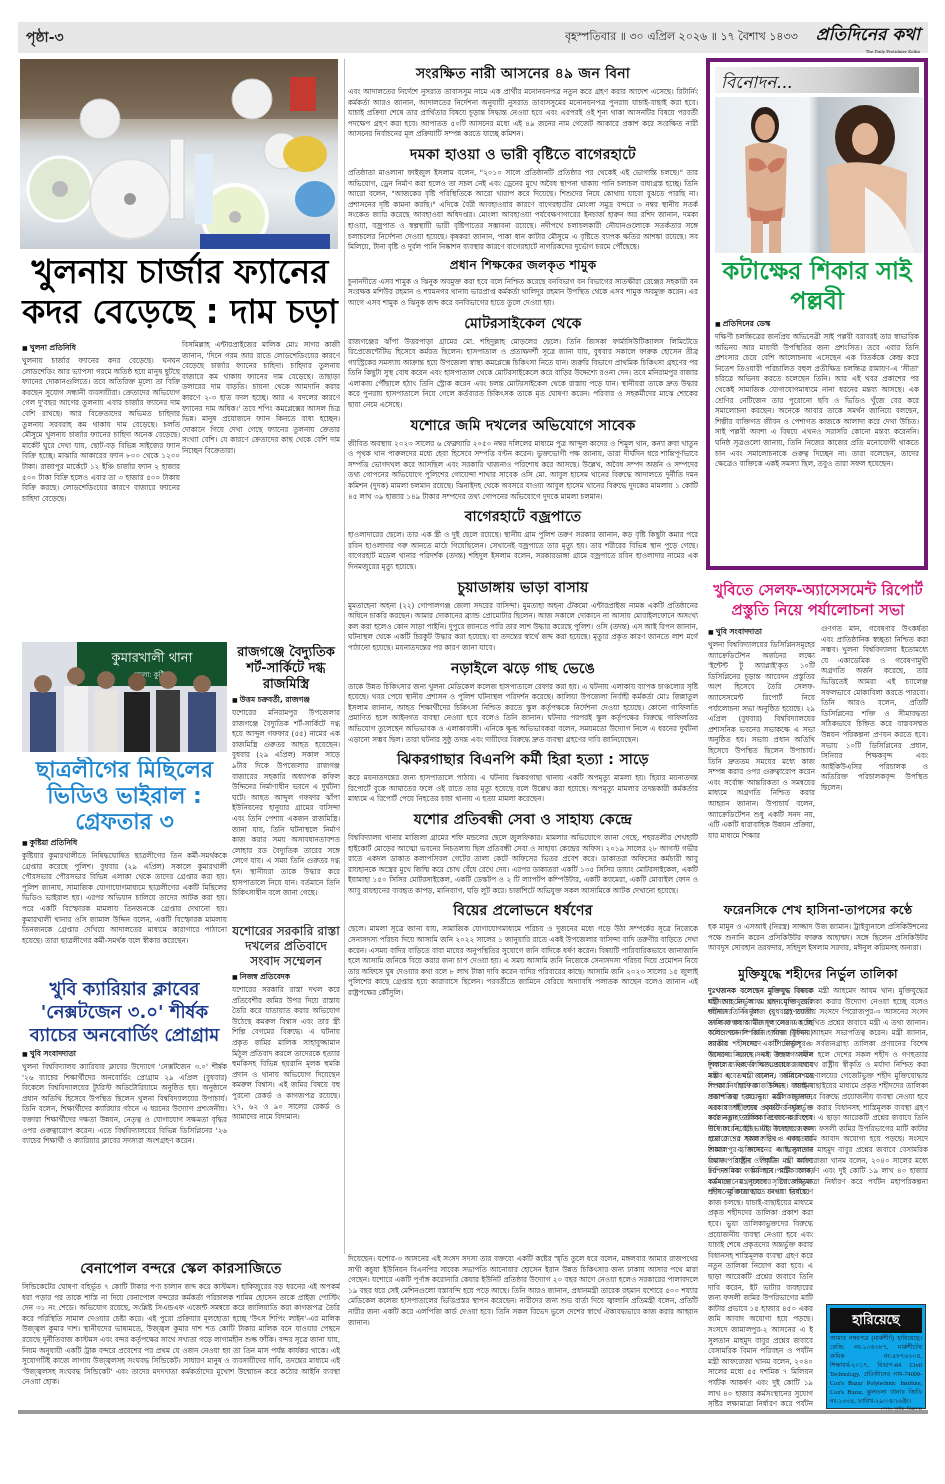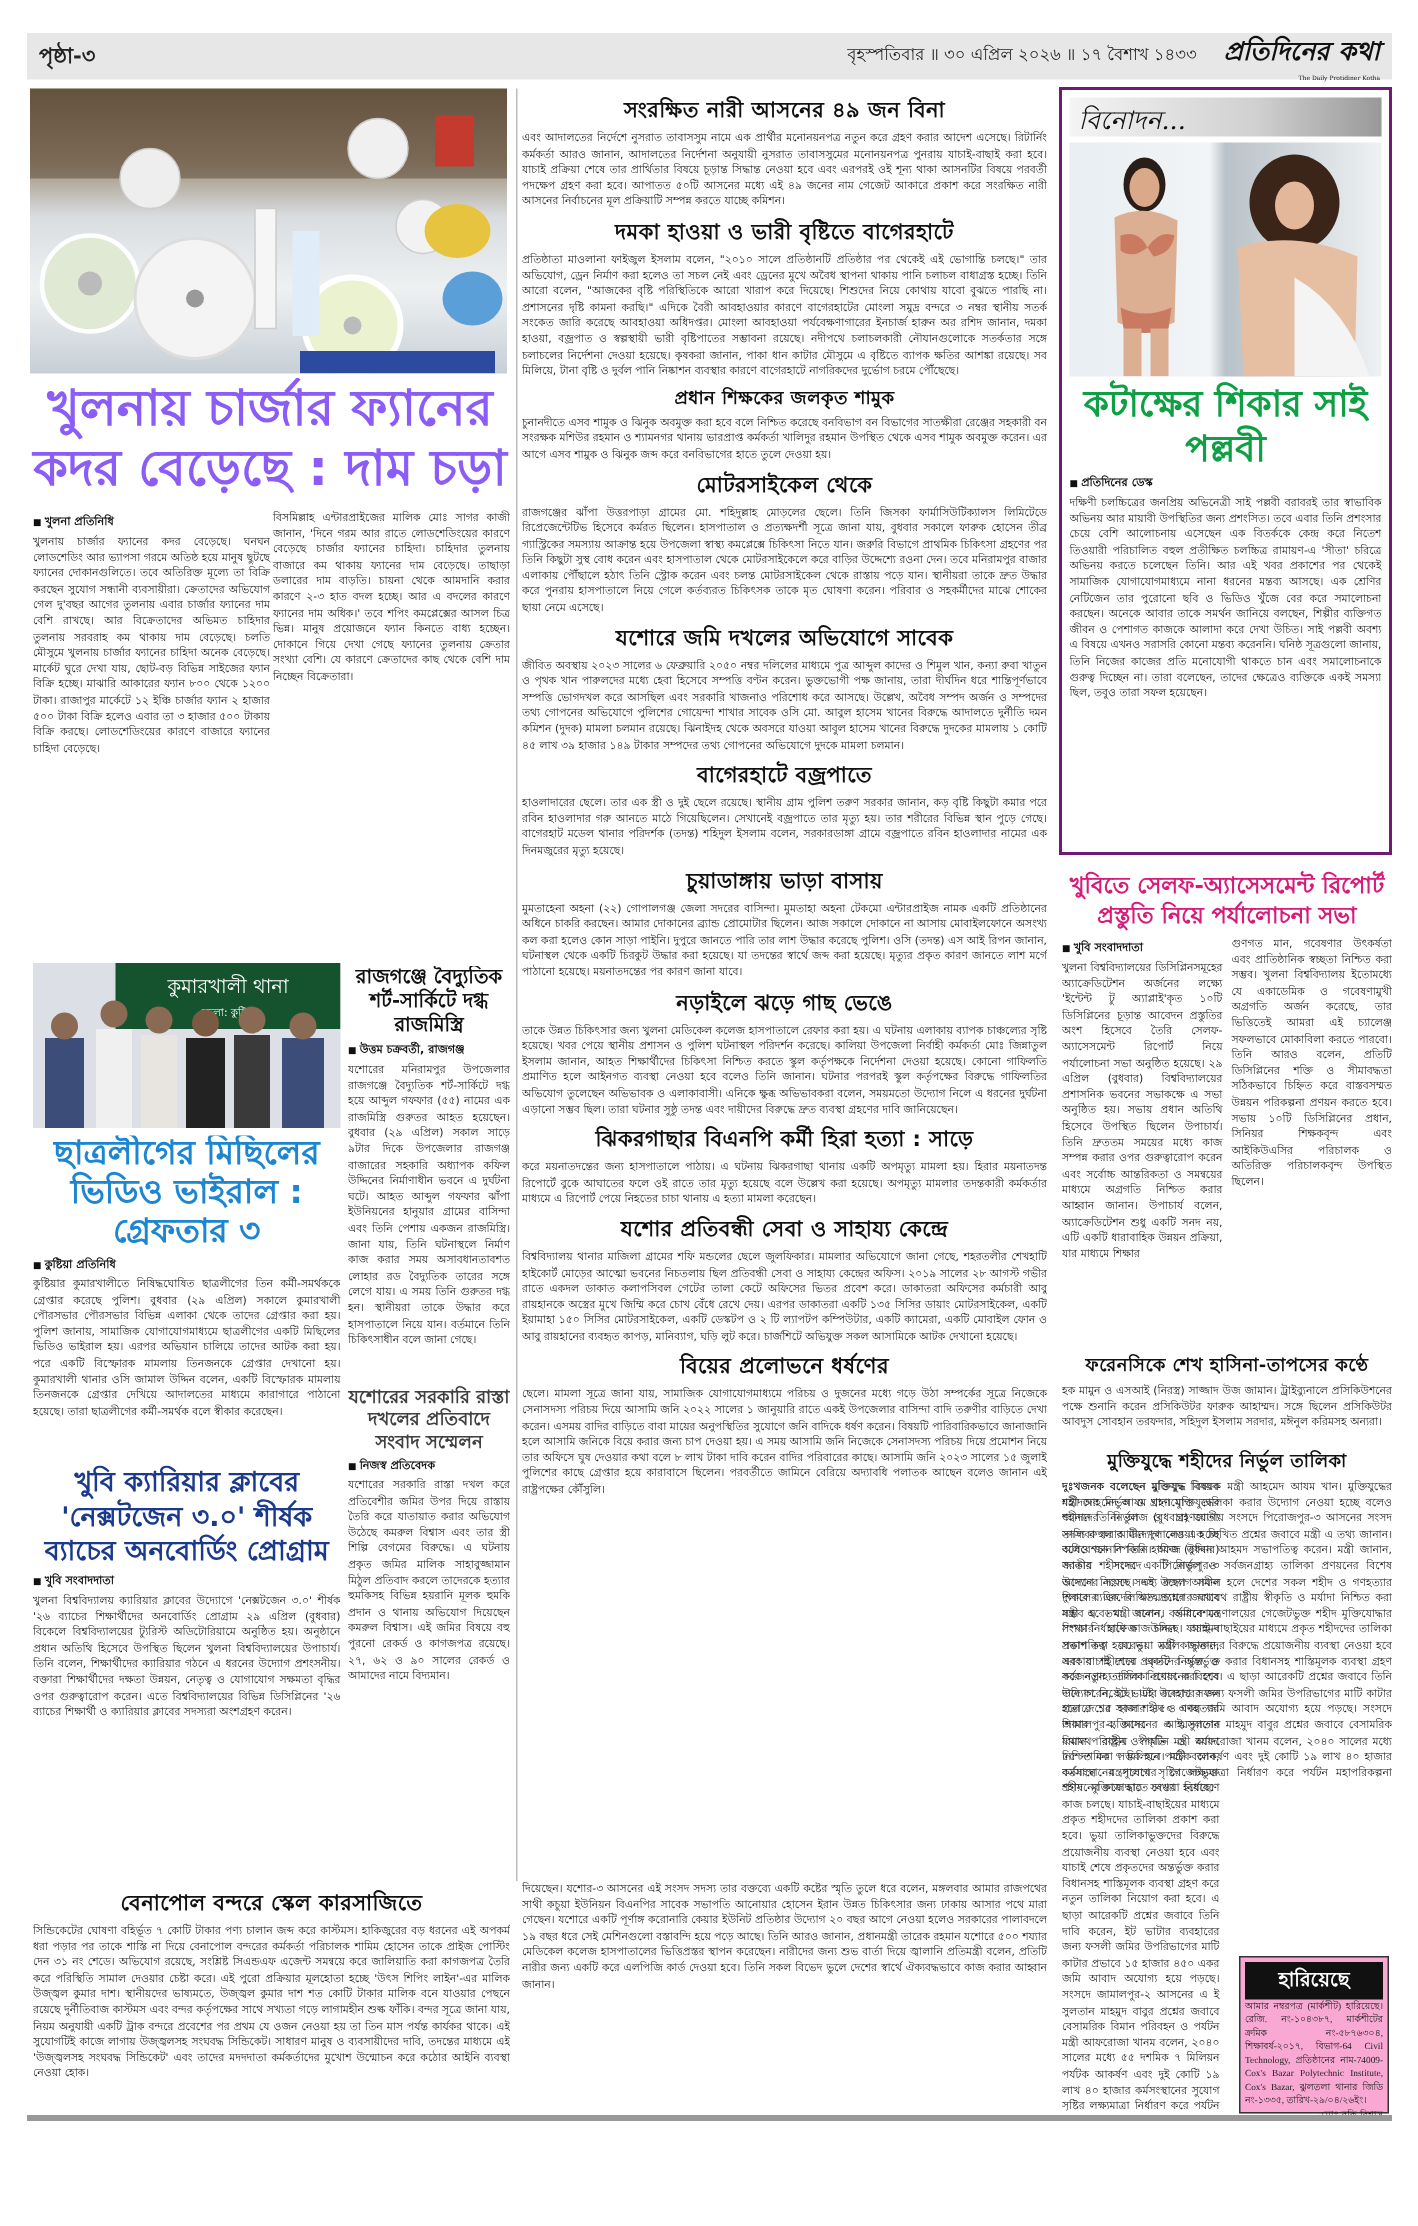--- a/index.html
+++ b/index.html
@@ -13,21 +13,21 @@
   .mh-logo .tag { display:block; font-size:4px; font-style:normal; text-align:right; font-weight:normal; }
   .col { position: absolute; overflow: hidden; }
   .txt { font-size: 7.2px; line-height: 10.6px; text-align: justify; color: #222; }
   .byline { font-size: 7.5px; font-weight: bold; margin: 2px 0; color: #111; }
   .byline::before { content: "■ "; font-size: 6px; }
   .ctr-h { font-size: 14px; text-align: center; font-weight: bold; color: #111; margin: 3px 0 1px; letter-spacing: 0.3px; }
   .big-h { text-align: center; font-weight: bold; line-height: 1.1; }
   .photo { position: absolute; overflow: hidden; }
   .cols2 { display: flex; gap: 2px; }
   .cols2 > div { flex: 1; }
-  .box { position: absolute; border: 2px solid #701a75; }
+  .box { position: absolute; border: 4px solid #701a75; }
   .hr { position: absolute; height: 4px; background: #999; }
   .vr { position: absolute; width: 1px; background: #bbb; }
 </style>
 </head>
 <body>
 
 <div class="page">
 
   <div class="masthead">
     <span class="mh-page">পৃষ্ঠা-৩</span>
@@ -55,21 +55,21 @@
       <circle cx="232" cy="40" r="20" fill="#f0f0f0" stroke="#ccc"></circle>
       <circle cx="262" cy="92" r="18" fill="#f2f2f2" stroke="#ccc"></circle>
       <ellipse cx="285" cy="95" rx="22" ry="18" fill="#e7c440"></ellipse>
       <ellipse cx="295" cy="140" rx="20" ry="18" fill="#5a9fd8"></ellipse>
       <rect x="270" y="18" width="26" height="34" fill="#c53a2e"></rect>
       <rect x="180" y="175" width="130" height="15" fill="#2b4aa0"></rect>
     </svg>
   </div>
 
   <div class="col" style="left:2px; top:230px; width:320px; height:84px;">
-    <div class="big-h" style="color:#8b5cf6; font-size:33px; line-height:40px;">খুলনায় চার্জার ফ্যানের কদর বেড়েছে : দাম চড়া</div>
+    <div class="big-h" style="color:#000000; font-size:33px; line-height:40px;">খুলনায় চার্জার ফ্যানের কদর বেড়েছে : দাম চড়া</div>
   </div>
 
   <div class="col cols2" style="left:4px; top:318px; width:318px; height:300px;">
     <div>
       <div class="byline">খুলনা প্রতিনিধি</div>
       <div class="txt">খুলনায় চার্জার ফ্যানের কদর বেড়েছে। ঘনঘন লোডশেডিং আর ভ্যাপসা গরমে অতিষ্ঠ হয়ে মানুষ ছুটছে ফ্যানের দোকানগুলিতে। তবে অতিরিক্ত মূল্যে তা বিক্রি করছেন সুযোগ সন্ধানী ব্যবসায়ীরা। ক্রেতাদের অভিযোগ গেল দু'বছর আগের তুলনায় এবার চার্জার ফ্যানের দাম বেশি রাখছে। আর বিক্রেতাদের অভিমত চাহিদার তুলনায় সরবরাহ কম থাকায় দাম বেড়েছে। চলতি মৌসুমে খুলনায় চার্জার ফ্যানের চাহিদা অনেক বেড়েছে। মার্কেট ঘুরে দেখা যায়, ছোট-বড় বিভিন্ন সাইজের ফ্যান বিক্রি হচ্ছে। মাঝারি আকারের ফ্যান ৮০০ থেকে ১২০০ টাকা। রাজাপুর মার্কেটে ১২ ইঞ্চি চার্জার ফ্যান ২ হাজার ৫০০ টাকা বিক্রি হলেও এবার তা ৩ হাজার ৫০০ টাকায় বিক্রি করছে। লোডশেডিংয়ের কারণে বাজারে ফ্যানের চাহিদা বেড়েছে।</div>
     </div>
     <div>
       <div class="txt">বিসমিল্লাহ এন্টারপ্রাইজের মালিক মোঃ সাগর কাজী জানান, 'দিনে গরম আর রাতে লোডশেডিংয়ের কারণে বেড়েছে চার্জার ফ্যানের চাহিদা। চাহিদার তুলনায় বাজারে কম থাকায় ফ্যানের দাম বেড়েছে। তাছাড়া ডলারের দাম বাড়তি। চায়না থেকে আমদানি করার কারণে ২-৩ হাত বদল হচ্ছে। আর এ বদলের কারণে ফ্যানের দাম অধিক।' তবে শপিং কমপ্লেক্সের আসল চিত্র ভিন্ন। মানুষ প্রয়োজনে ফ্যান কিনতে বাধ্য হচ্ছেন। দোকানে গিয়ে দেখা গেছে ফ্যানের তুলনায় ক্রেতার সংখ্যা বেশি। যে কারণে ক্রেতাদের কাছ থেকে বেশি দাম নিচ্ছেন বিক্রেতারা।</div>
     </div>
@@ -220,20 +220,20 @@
     <div class="ctr-h" style="font-size:12px;">ফরেনসিকে শেখ হাসিনা-তাপসের কণ্ঠে</div>
     <div class="txt">হক মামুন ও এসআই (নিরস্ত্র) সাজ্জাদ উজ জামান। ট্রাইব্যুনালে প্রসিকিউশনের পক্ষে শুনানি করেন প্রসিকিউটর ফারুক আহাম্মদ। সঙ্গে ছিলেন প্রসিকিউটর আবদুস সোবহান তরফদার, সহিদুল ইসলাম সরদার, মঈনুল করিমসহ অন্যরা।</div>
   </div>
 
   <div class="col" style="left:690px; top:940px; width:220px; height:445px;">
     <div class="ctr-h" style="font-size:12px;">মুক্তিযুদ্ধে শহীদের নির্ভুল তালিকা</div>
     <div class="txt" style="width:105px; float:left; margin-right:4px; height:0;">দুঃখজনক বলেছেন মুক্তিযুদ্ধ বিষয়ক মন্ত্রী আহমেদ আযম খান। মুক্তিযুদ্ধের শহীদদের নির্ভুল ও গ্রহণযোগ্য তালিকা করার উদ্যোগ নেওয়া হচ্ছে বলেও জানান তিনি। আজ (বুধবার) জাতীয় সংসদে পিরোজপুর-৩ আসনের সংসদ সদস্য রুহুল আমীন দুলালের এক লিখিত প্রশ্নের জবাবে মন্ত্রী এ তথ্য জানান। অধিবেশনে স্পিকার হাফিজ উদ্দিন আহমদ সভাপতিত্ব করেন। মন্ত্রী জানান, সরকার শহীদদের একটি নির্ভুল ও সর্বজনগ্রাহ্য তালিকা প্রণয়নের বিশেষ উদ্যোগ নিয়েছে। এই উদ্যোগ সফল হলে দেশের সকল শহীদ ও গণহত্যার শিকার ব্যক্তিদের আত্মত্যাগের যথাযথ রাষ্ট্রীয় স্বীকৃতি ও মর্যাদা নিশ্চিত করা সম্ভব হবে। মন্ত্রী বলেন, বর্তমানে মন্ত্রণালয়ের গেজেটভুক্ত শহীদ মুক্তিযোদ্ধার সংখ্যা নির্ধারণে কাজ চলছে। যাচাই-বাছাইয়ের মাধ্যমে প্রকৃত শহীদদের তালিকা প্রকাশ করা হবে। ভুয়া তালিকাভুক্তদের বিরুদ্ধে প্রয়োজনীয় ব্যবস্থা নেওয়া হবে এবং যাচাই শেষে প্রকৃতদের অন্তর্ভুক্ত করার বিধানসহ শাস্তিমূলক ব্যবস্থা গ্রহণ করে নতুন তালিকা নিয়োগ করা হবে। এ ছাড়া আরেকটি প্রশ্নের জবাবে তিনি দাবি করেন, ইট ভাটার ব্যবহারের জন্য ফসলী জমির উপরিভাগের মাটি কাটার প্রভাবে ১৫ হাজার ৪৫০ একর জমি আবাদ অযোগ্য হয়ে পড়ছে। সংসদে জামালপুর-২ আসনের এ ই সুলতান মাহমুদ বাবুর প্রশ্নের জবাবে বেসামরিক বিমান পরিবহন ও পর্যটন মন্ত্রী আফরোজা খানম বলেন, ২০৪০ সালের মধ্যে ৫৫ দশমিক ৭ মিলিয়ন পর্যটক আকর্ষণ এবং দুই কোটি ১৯ লাখ ৪০ হাজার কর্মসংস্থানের সুযোগ সৃষ্টির লক্ষ্যমাত্রা নির্ধারণ করে পর্যটন মহাপরিকল্পনা প্রণয়নের কাজ হাতে নেওয়া হয়েছে।</div>
     <div class="txt">দুঃখজনক বলেছেন মুক্তিযুদ্ধ বিষয়ক মন্ত্রী আহমেদ আযম খান। মুক্তিযুদ্ধের শহীদদের নির্ভুল ও গ্রহণযোগ্য তালিকা করার উদ্যোগ নেওয়া হচ্ছে বলেও জানান তিনি। আজ (বুধবার) জাতীয় সংসদে পিরোজপুর-৩ আসনের সংসদ সদস্য রুহুল আমীন দুলালের এক লিখিত প্রশ্নের জবাবে মন্ত্রী এ তথ্য জানান। অধিবেশনে স্পিকার হাফিজ উদ্দিন আহমদ সভাপতিত্ব করেন। মন্ত্রী জানান, সরকার শহীদদের একটি নির্ভুল ও সর্বজনগ্রাহ্য তালিকা প্রণয়নের বিশেষ উদ্যোগ নিয়েছে। এই উদ্যোগ সফল হলে দেশের সকল শহীদ ও গণহত্যার শিকার ব্যক্তিদের আত্মত্যাগের যথাযথ রাষ্ট্রীয় স্বীকৃতি ও মর্যাদা নিশ্চিত করা সম্ভব হবে। মন্ত্রী বলেন, বর্তমানে মন্ত্রণালয়ের গেজেটভুক্ত শহীদ মুক্তিযোদ্ধার সংখ্যা নির্ধারণে কাজ চলছে। যাচাই-বাছাইয়ের মাধ্যমে প্রকৃত শহীদদের তালিকা প্রকাশ করা হবে। ভুয়া তালিকাভুক্তদের বিরুদ্ধে প্রয়োজনীয় ব্যবস্থা নেওয়া হবে এবং যাচাই শেষে প্রকৃতদের অন্তর্ভুক্ত করার বিধানসহ শাস্তিমূলক ব্যবস্থা গ্রহণ করে নতুন তালিকা নিয়োগ করা হবে। এ ছাড়া আরেকটি প্রশ্নের জবাবে তিনি দাবি করেন, ইট ভাটার ব্যবহারের জন্য ফসলী জমির উপরিভাগের মাটি কাটার প্রভাবে ১৫ হাজার ৪৫০ একর জমি আবাদ অযোগ্য হয়ে পড়ছে। সংসদে জামালপুর-২ আসনের এ ই সুলতান মাহমুদ বাবুর প্রশ্নের জবাবে বেসামরিক বিমান পরিবহন ও পর্যটন মন্ত্রী আফরোজা খানম বলেন, ২০৪০ সালের মধ্যে ৫৫ দশমিক ৭ মিলিয়ন পর্যটক আকর্ষণ এবং দুই কোটি ১৯ লাখ ৪০ হাজার কর্মসংস্থানের সুযোগ সৃষ্টির লক্ষ্যমাত্রা নির্ধারণ করে পর্যটন মহাপরিকল্পনা প্রণয়নের কাজ হাতে নেওয়া হয়েছে।</div>
   </div>
 
-  <div class="box" style="left:808px; top:1282px; width:100px; height:105px; border:1px solid #333; background:#f9a8d4; padding:3px;">
+  <div class="box" style="left:808px; top:1282px; width:100px; height:105px; border:1px solid #333; background:#0ea5e9; padding:3px;">
     <div style="background:#111; color:#fff; text-align:center; font-size:13px; font-weight:bold; padding:2px 0;">হারিয়েছে</div>
     <div class="txt" style="font-size:6.2px; line-height:9px; font-family:'Liberation Serif',serif;">আমার নম্বরপত্র (মার্কশীট) হারিয়েছে। রেজি. নং-১০৪৩৮৭, মার্কশীটের ক্রমিক নং-৫৮৭৬৩০৪, শিক্ষাবর্ষ-২০১৭, বিভাগ-64 Civil Technology, প্রতিষ্ঠানের নাম-74009-Cox's Bazar Polytechnic Institute, Cox's Bazar, ঝুলতলা থানার জিডি নং-১৩৩৫, তারিখ-২৯/০৪/২৬ইং।</div>
     <div style="font-size:6.5px; text-align:right;">-মোঃ রকি বিশ্বাস</div>
   </div>
 
   <div class="hr" style="left:0; top:1388px; width:910px;"></div>
 </div>
 
 </body></html>

